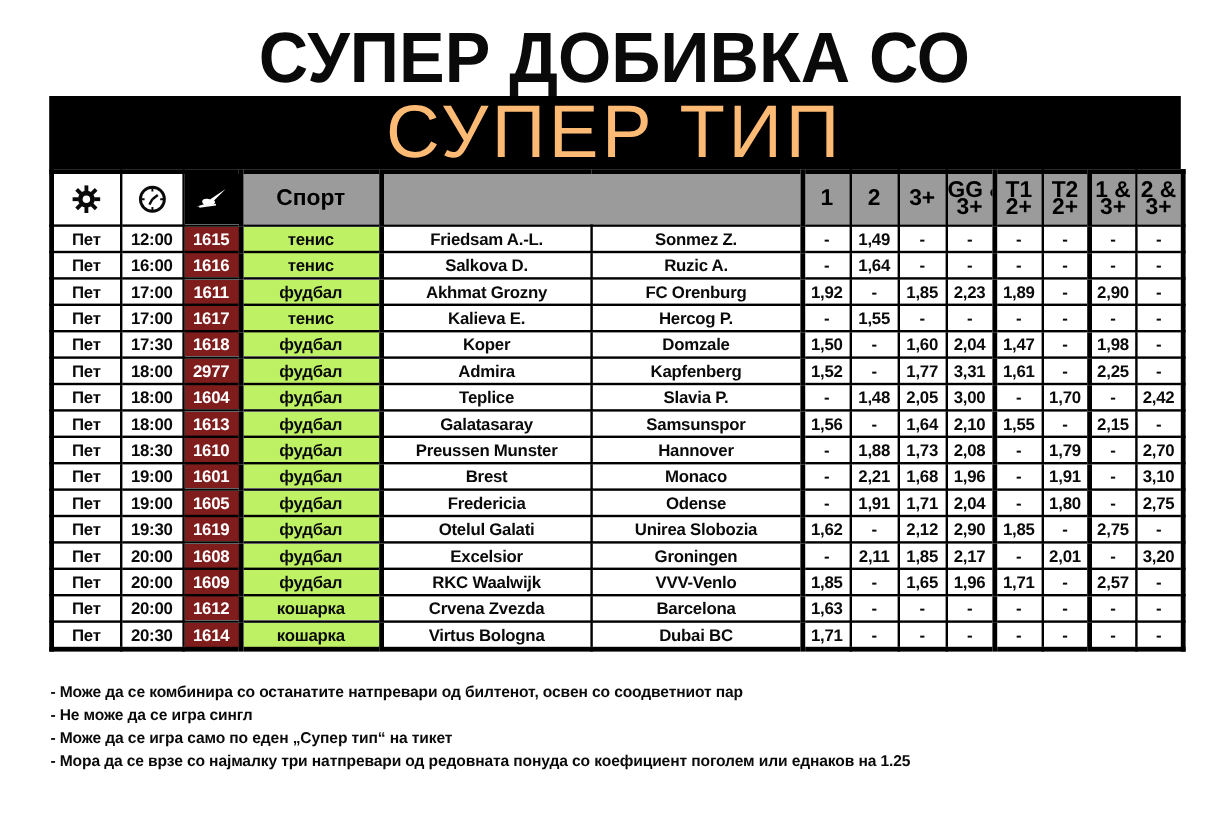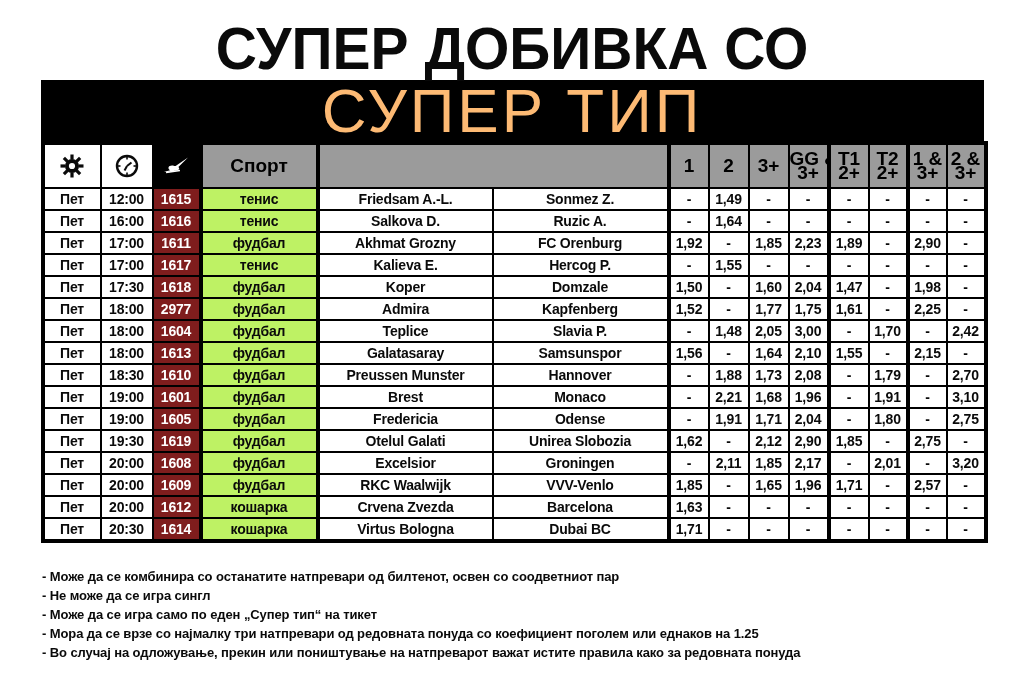--- a/index.html
+++ b/index.html
@@ -226,21 +226,21 @@
           <tr>
             <td class="day">Пет</td>
             <td class="time dotl">18:00</td>
             <td class="code">2977</td>
             <td class="sport group">фудбал</td>
             <td class="home group">Admira</td>
             <td class="away">Kapfenberg</td>
             <td class="odd group">1,52</td>
             <td class="odd">-</td>
             <td class="odd">1,77</td>
-            <td class="odd">1,75</td>
+            <td class="odd">3,31</td>
             <td class="odd group">1,61</td>
             <td class="odd">-</td>
             <td class="odd group">2,25</td>
             <td class="odd">-</td>
           </tr>
           <tr>
             <td class="day">Пет</td>
             <td class="time dotl">18:00</td>
             <td class="code">1604</td>
             <td class="sport group">фудбал</td>
@@ -401,16 +401,15 @@
           </tr>
         </tbody>
     </table>
   </div>
 
   <div class="footer">
     <p>- Може да се комбинира со останатите натпревари од билтенот, освен со соодветниот пар</p>
     <p>- Не може да се игра сингл</p>
     <p>- Може да се игра само по еден „Супер тип“ на тикет</p>
     <p>- Мора да се врзе со најмалку три натпревари од редовната понуда со коефициент поголем или еднаков на 1.25</p>
-    <p>- Во случај на одложување, прекин или поништување на натпреварот важат истите правила како за редовната понуда</p>
   </div>
 
 </div>
 
 </body></html>

